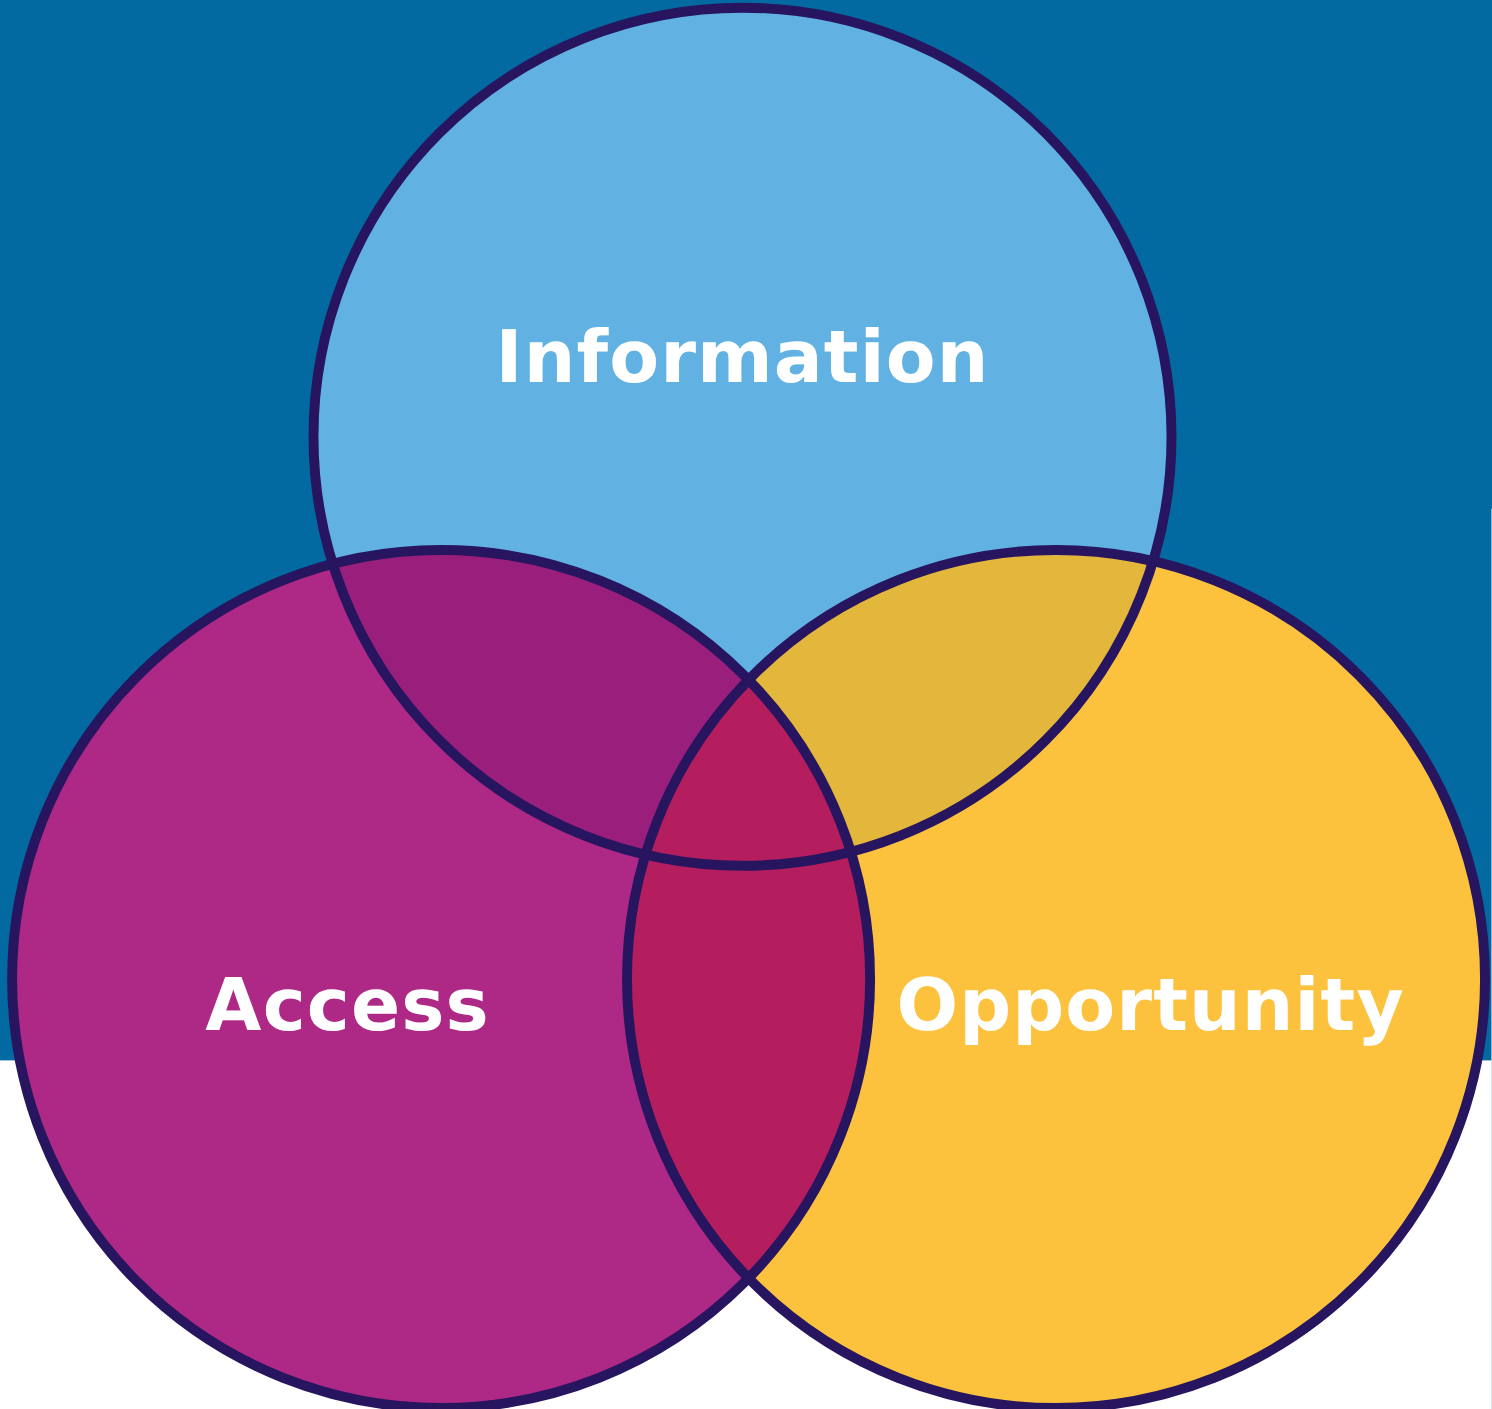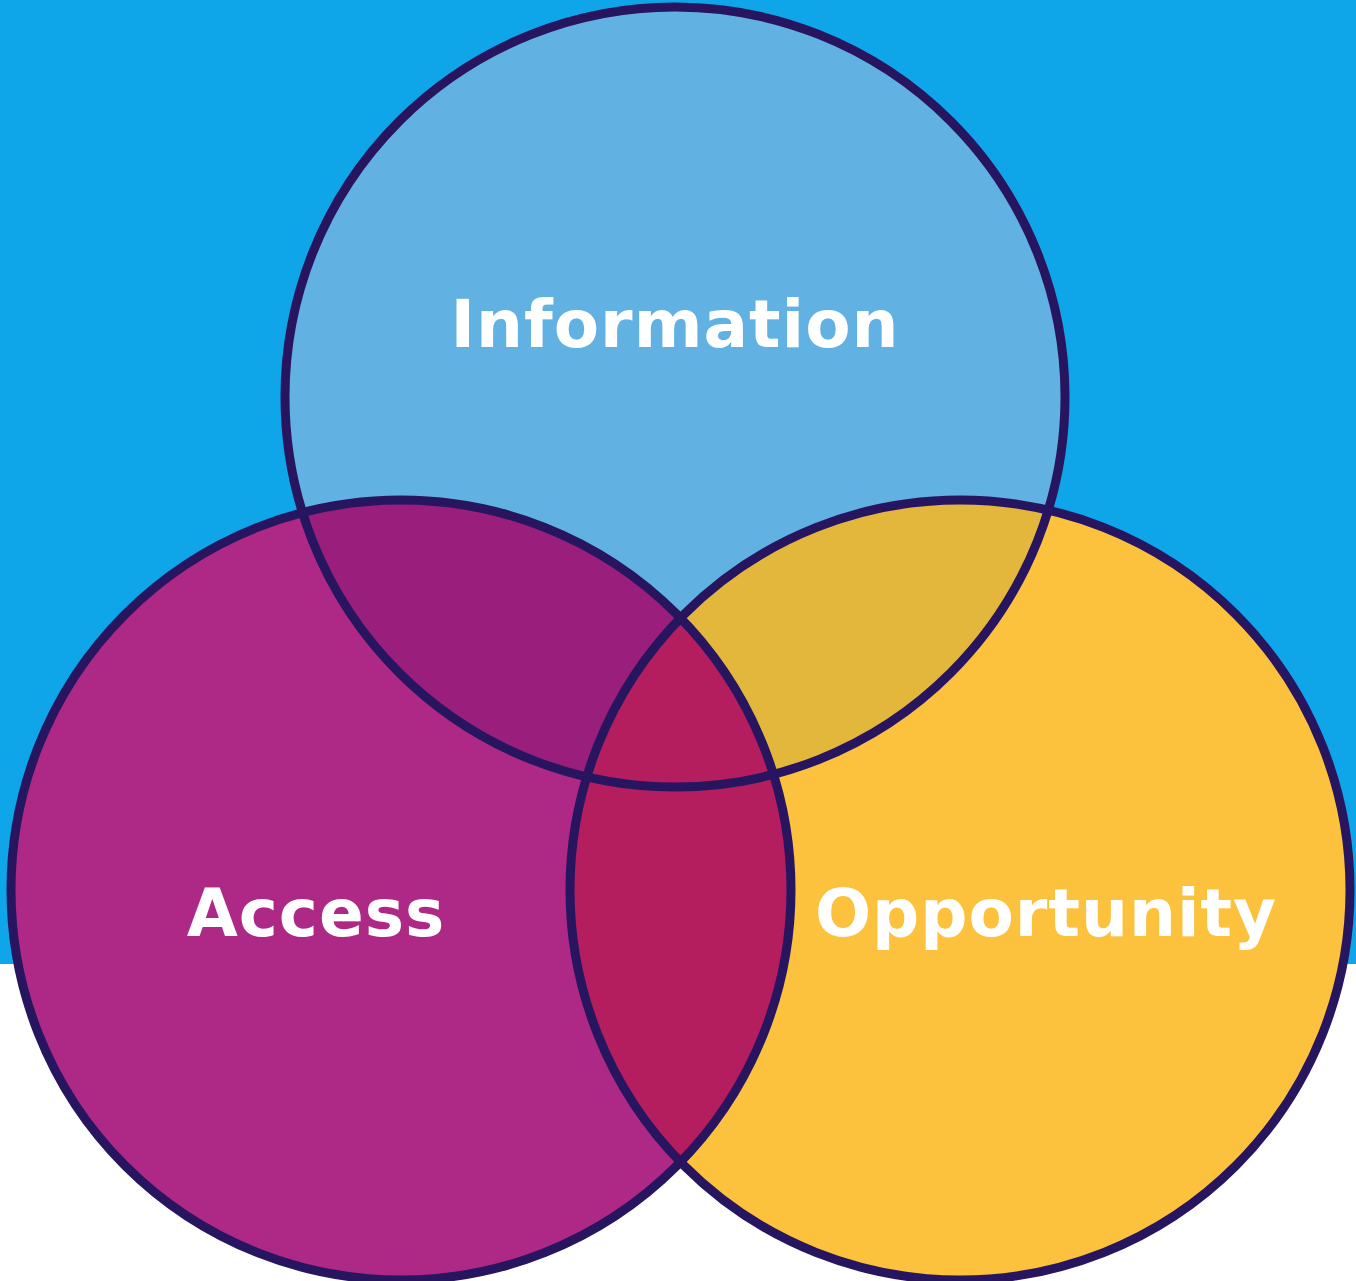--- a/index.html
+++ b/index.html
@@ -8,21 +8,21 @@
     background: #ffffff;
     width: 1356px;
     height: 1281px;
     overflow: hidden;
     font-family: "DejaVu Sans", "Liberation Sans", sans-serif;
   }
   .stage {
     position: relative;
     width: 1356px;
     height: 964px;
-    background: #0ea5e9;
+    background: #0369a1;
   }
   svg.venn {
     display: block;
     width: 1356px;
     height: 1281px;
   }
   .outline {
     fill: none;
     stroke-width: 9;
   }

